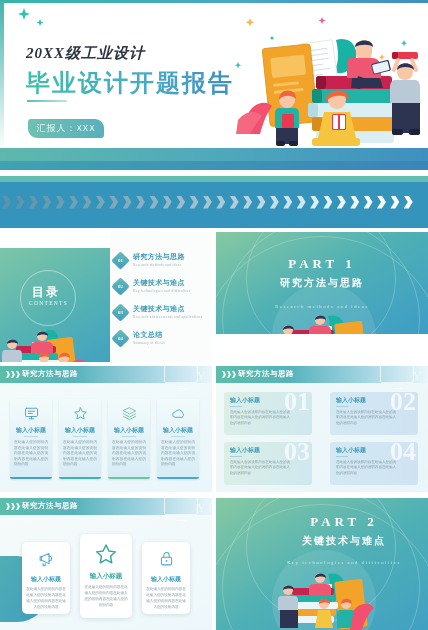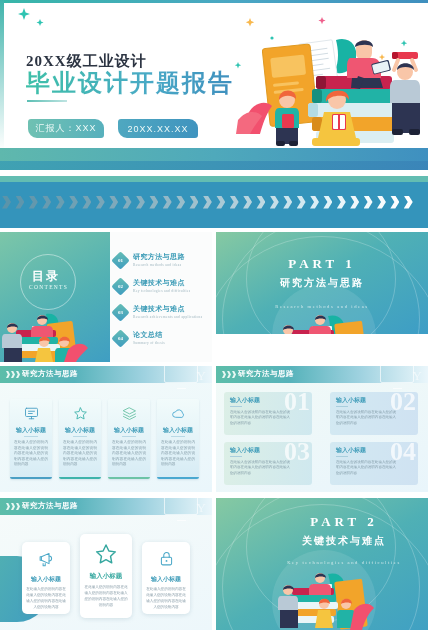--- a/index.html
+++ b/index.html
@@ -15,31 +15,31 @@
   #s-title { left:0; top:0; width:428px; height:170px; background:#ffffff; }
   #s-title .topbar{ position:absolute; left:0; top:0; width:100%; height:3px;
      background:linear-gradient(90deg,#37b6a8,#4aa7c4 55%,#3f8fbe); }
   #s-title .lcorner{ position:absolute; left:0; top:0; width:4px; height:150px;
      background:linear-gradient(180deg,#3fb3ab,#ffffff); }
   #s-title .botband{ position:absolute; left:0; bottom:0; width:100%; height:22px;
      background:linear-gradient(90deg,#5fb8ad,#4fa9bb 50%,#3f90c0); }
   #s-title .botband2{ position:absolute; left:0; bottom:0; width:100%; height:9px;
      background:linear-gradient(90deg,#3c9fb3,#3a84b8); opacity:.9; }
 
-  .t-line1{ position:absolute; left:26px; top:52px; font-size:15px; font-weight:bold;
-     color:#2c3442; letter-spacing:1px; font-family:"Liberation Serif", serif; }
+  .t-line1{ position:absolute; left:26px; top:44px; font-size:15px; font-weight:bold;
+     color:#2c3442; letter-spacing:1px; font-family:"Liberation Serif", serif;font-style:italic; }
   .t-line2{ position:absolute; left:26px; top:67px; font-size:24px; font-weight:bold;
      letter-spacing:2px; font-family:"Liberation Serif", serif;
      background:linear-gradient(90deg,#3ec0a8,#49a9c6 60%,#3f8fbe);
      -webkit-background-clip:text; background-clip:text; color:transparent; }
   .t-rule{ position:absolute; left:27px; top:100px; width:40px; height:2px;
      background:linear-gradient(90deg,#5cbfb4,#bfe4e2); }
   .t-pill{ position:absolute; top:119px; height:19px; border-radius:3px 9px 3px 9px;
      color:#eefaf8; font-size:9px; letter-spacing:1px; display:flex; align-items:center;
-     justify-content:center; font-family:Liberation Sans, sans-serif; }
+     justify-content:center; font-family:Liberation Mono, monospace; }
   .t-pill.a{ left:28px; width:76px; background:linear-gradient(100deg,#6fc1b2,#57b0bd); }
   .t-pill.b{ left:118px; width:80px; background:linear-gradient(100deg,#4fa8c0,#3f93bf); }
 
   
   .illus{ position:absolute; }
 
   
   #s-arrows{ left:0; top:176px; width:428px; height:52px;
      background:linear-gradient(180deg,#63bdb2 0 6px,#3494bb 6px); }
   #s-arrows .arrowrow{ position:absolute; left:2px; top:17px; width:424px; height:18px;
@@ -57,21 +57,21 @@
      color:#ffffff; letter-spacing:.5px; font-family:"Liberation Serif", serif; }
   .ch-mon{ position:absolute; right:14px; top:-6px; width:34px; height:23px;
      border:1.4px solid rgba(255,255,255,.65); border-radius:2px; }
   .ch-mon:after{ content:""; position:absolute; left:12px; top:23px; width:9px; height:4px;
      border-bottom:1.4px solid rgba(255,255,255,.65); }
   .ch-y{ position:absolute; right:6px; top:2px; font-size:13px; color:rgba(255,255,255,.55);
      font-family:"Liberation Serif", serif; }
 
   
   #s-toc{ left:0; top:232px; width:212px; height:130px; }
-  #s-toc .left{ position:absolute; left:0; top:0; width:52%; height:100%;
+  #s-toc .left{ position:absolute; left:0; top:16px; width:52%; height:100%;
      background:linear-gradient(150deg,#7cc6a8,#52b1b4 55%,#3f9ec3); }
   #s-toc .right{ position:absolute; right:0; top:0; width:48%; height:100%; background:#fbfcfc; }
   .toc-ring{ position:absolute; left:20px; top:22px; width:56px; height:56px;
      border:1px solid rgba(255,255,255,.45); border-radius:50%; }
   .toc-t1{ position:absolute; left:32px; top:36px; font-size:12px; font-weight:bold; color:#fff;
      letter-spacing:2px; font-family:"Liberation Serif", serif; }
   .toc-t2{ position:absolute; left:29px; top:52px; font-size:5.5px; color:#eafaf6;
      letter-spacing:1.3px; font-family:"Liberation Serif", serif; }
   .toc-item{ position:absolute; left:114px; display:flex; align-items:center; }
   .toc-dia{ width:13px; height:13px; flex:none; transform:rotate(45deg); margin-right:6px;
@@ -160,21 +160,20 @@
 
     <svg class="illus" style="left:16px;top:6px;" width="34" height="26">
       <path d="M8 2 L9.6 6.4 L14 8 L9.6 9.6 L8 14 L6.4 9.6 L2 8 L6.4 6.4 Z" fill="#2fc4b2"></path>
       <path d="M24 13 L25 15.5 L27.5 16.5 L25 17.5 L24 20 L23 17.5 L20.5 16.5 L23 15.5 Z" fill="#2fc4b2"></path>
     </svg>
 
     <div class="t-line1">20XX级工业设计</div>
     <div class="t-line2">毕业设计开题报告</div>
     <div class="t-rule"></div>
     <div class="t-pill a">汇报人：XXX</div>
-    <div class="t-pill b">20XX.XX.XX</div>
 
     <svg class="illus" style="left:232px;top:14px;" width="196" height="134">
 
       <g fill="#f8b84e">
         <path d="M18 4 l1.2 3 3 1.2 -3 1.2 -1.2 3 -1.2 -3 -3 -1.2 3 -1.2z"></path>
         <path d="M150 40 l.9 2.2 2.2 .9 -2.2 .9 -.9 2.2 -.9 -2.2 -2.2 -.9 2.2 -.9z"></path>
       </g>
       <g fill="#ef5f8b">
         <path d="M90 3 l1 2.6 2.6 1 -2.6 1 -1 2.6 -1 -2.6 -2.6 -1 2.6 -1z"></path>
         <path d="M128 74 l.8 2 2 .8 -2 .8 -.8 2 -.8 -2 -2 -.8 2 -.8z"></path>

